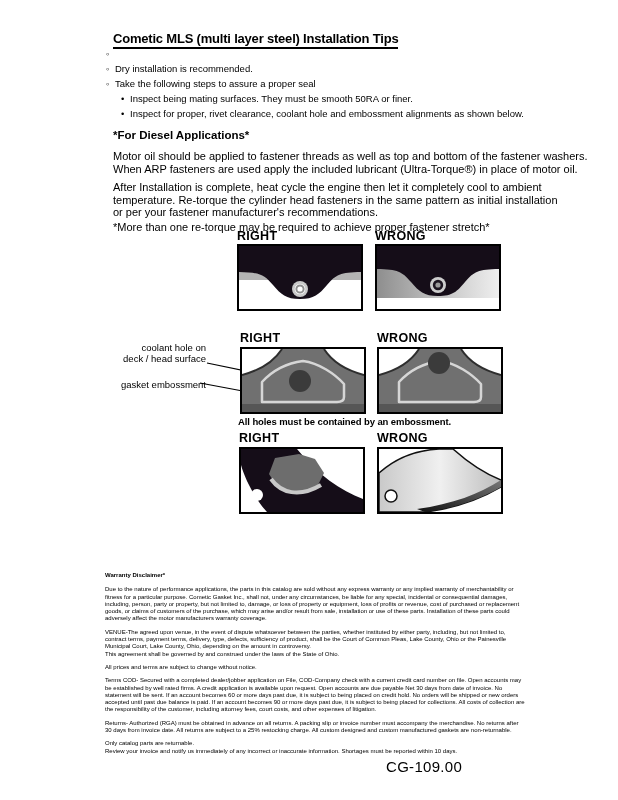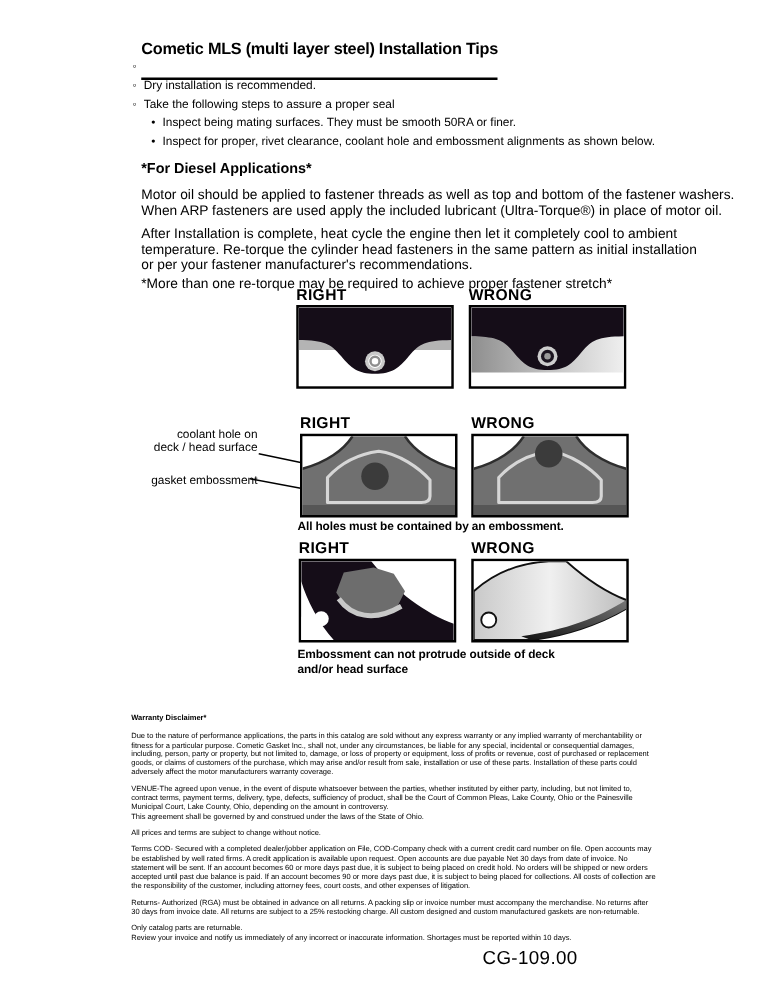--- a/index.html
+++ b/index.html
@@ -3,21 +3,21 @@
 <meta charset="utf-8">
 <style>
   html,body{margin:0;padding:0;background:#e8e8e8;}
   .page{
     position:relative;width:618px;height:800px;margin:0 auto;background:#ffffff;
     font-family:"Liberation Sans", sans-serif;color:#000;overflow:hidden;
   }
   .abs{position:absolute;}
   
   #title{left:113px;top:22px;font-size:13px;font-weight:bold;letter-spacing:-0.2px;
-         border-bottom:2px solid #000;padding-bottom:16px;}
+         border-bottom:2px solid #000;padding-bottom:1px;}
   
   #tips{left:106px;top:46px;font-size:9.5px;line-height:15px;width:470px;}
   .b-row{display:flex;}
   .b-mark{width:9px;flex:0 0 9px;}
   .b-row.sub{padding-left:15px;}
   
   #diesel-h{left:113px;top:119px;font-size:11.5px;font-weight:bold;}
   .para{font-size:11px;line-height:12.5px;white-space:pre-line;}
   #p1{left:113px;top:139px;width:480px;}
   #p2{left:113px;top:170px;width:480px;}
@@ -175,22 +175,20 @@
           <stop offset="0" stop-color="#111111"></stop>
             <stop offset="1" stop-color="#777777"></stop>
         </linearGradient>
       </defs>
       <rect width="122" height="63" fill="#ffffff"></rect>
       <path d="M0,24 C18,8 40,1 60,0 H74 C93,17 109,26 122,31 V38 C100,51 72,60 46,63 H0 Z" fill="url(#g3w)" stroke="#101010" stroke-width="1.5"></path>
       <path d="M46,63 C72,60 100,51 122,38 V31 C100,45 74,55 38,60 Z" fill="url(#g3wd)"></path>
       <circle cx="12" cy="47" r="6" fill="#ffffff" stroke="#111111" stroke-width="1.5"></circle>
     </svg>
   </div>
-  <div class="abs dg-cap" id="cap3">Embossment can not protrude outside of deck
-and/or head surface</div>
 
   <div class="abs" id="warranty">
     <p class="w-h">Warranty Disclaimer*</p>
     <p class="wpar">Due to the nature of performance applications, the parts in this catalog are sold without any express warranty or any implied warranty of merchantability or fitness for a particular purpose.  Cometic Gasket Inc., shall not, under any circumstances, be liable for any special, incidental or consequential damages, including, person, party or property, but not limited to, damage, or loss of property or equipment, loss of profits or revenue, cost of purchased or replacement goods, or claims of customers of the purchase, which may arise and/or result from sale, installation or use of these parts.  Installation of these parts could adversely affect the motor manufacturers warranty coverage.</p>
     <p class="wpar tight">VENUE-The agreed upon venue, in the event of dispute whatsoever between the parties, whether instituted by either party, including, but not limited to, contract terms, payment terms, delivery, type, defects, sufficiency of product, shall be the Court of Common Pleas, Lake County, Ohio or the Painesville Municipal Court, Lake County, Ohio, depending on the amount in controversy.</p>
     <p class="wpar">This agreement shall be governed by and construed under the laws of the State of Ohio.</p>
     <p class="wpar">All prices and terms are subject to change without notice.</p>
     <p class="wpar">Terms COD- Secured with a completed dealer/jobber application on File, COD-Company check with a current credit card number on file.  Open accounts may be established by well rated firms.  A credit application is available upon request.  Open accounts are due payable Net 30 days from date of invoice.  No statement will be sent.  If an account becomes 60 or more days past due, it is subject to being placed on credit hold.  No orders will be shipped or new orders accepted until past due balance is paid.  If an account becomes 90 or more days past due, it is subject to being placed for collections.  All costs of collection are the responsibility of the customer, including attorney fees, court costs, and other expenses of litigation.</p>
     <p class="wpar">Returns- Authorized (RGA) must be obtained in advance on all returns.  A packing slip or invoice number must accompany the merchandise.  No returns after 30 days from invoice date.  All returns are subject to a 25% restocking charge.  All custom designed and custom manufactured gaskets are non-returnable.</p>
     <p class="wpar tight">Only catalog parts are returnable.</p>

